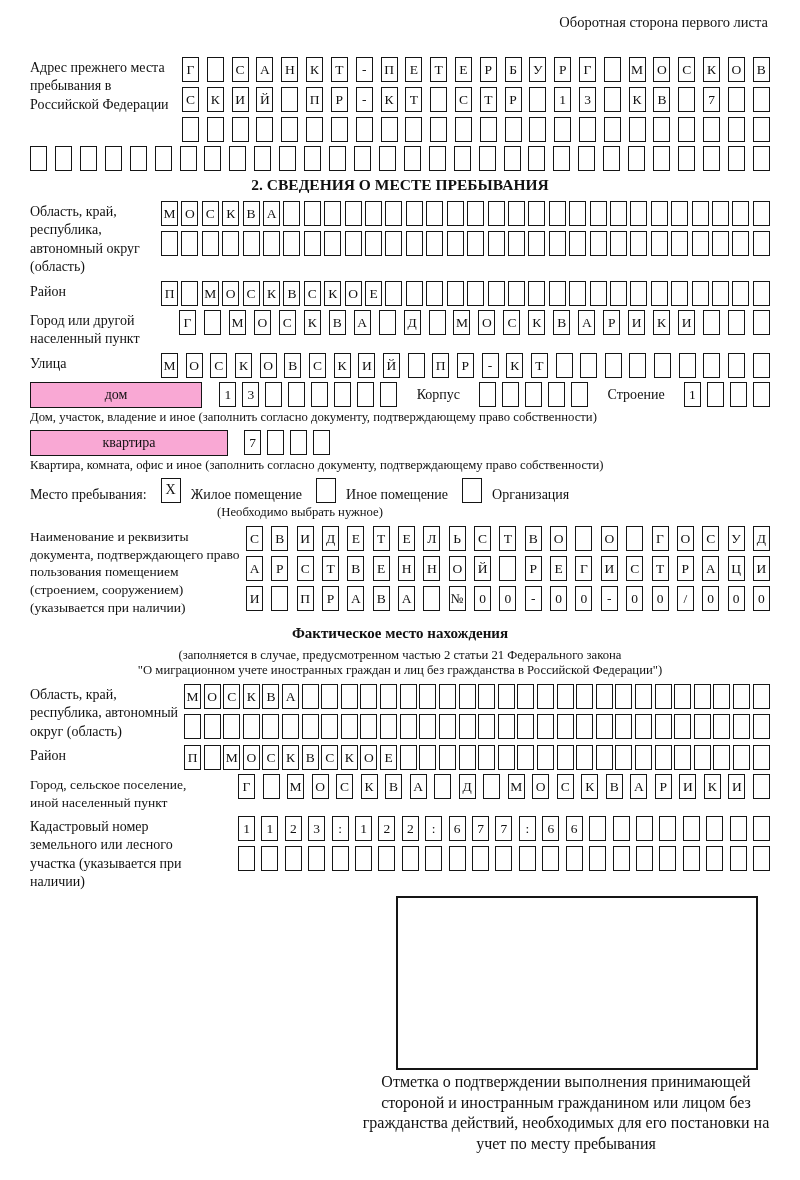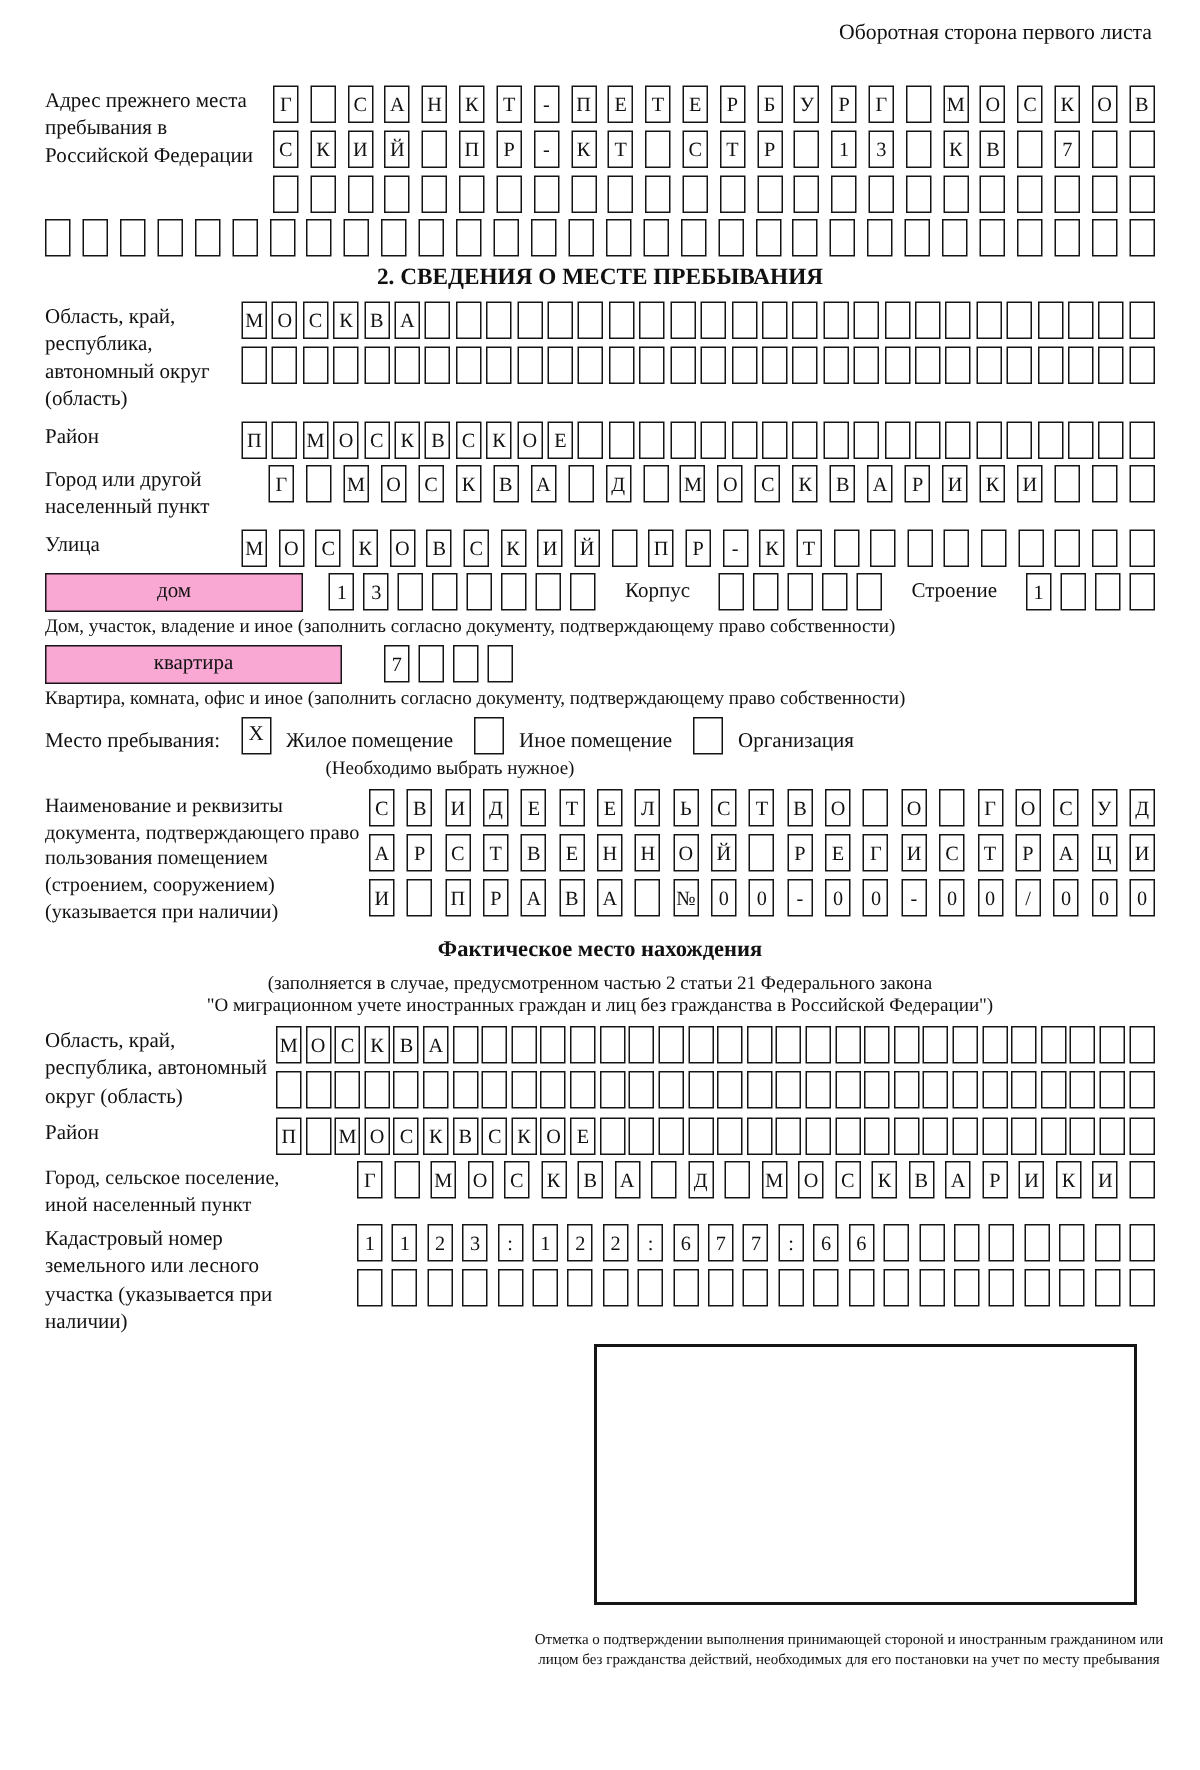--- a/index.html
+++ b/index.html
@@ -43,43 +43,43 @@
   .domrow { display:flex; align-items:center; margin:3px 0 2px 0; justify-content:space-between; }
   .widebox {
     border:1.5px solid #151515; height:26px;
     display:flex; align-items:center; justify-content:center;
     font-size:14px; background:#f9a8d4;
   }
   .widebox.dom { width:172px; }
   .widebox.kv  { width:198px; }
   .inl { font-size:14px; padding:0 2px; white-space:nowrap; }
 
-  .kvrow { display:flex; align-items:center; gap:28px; margin:3px 0 2px 0; }
+  .kvrow { display:flex; align-items:center; gap:16px; margin:3px 0 2px 0; }
 
   .mestorow { display:flex; align-items:flex-end; margin-top:4px; }
   .mestorow .cbx {
     width:20px; height:25px; border:1.5px solid #151515;
     display:flex; align-items:center; justify-content:center;
     font-size:14px; margin:0 10px 0 14px; background:#fff;
   }
   .mestorow .mlab { font-size:14px; }
   .mesto-note { font-size:12.7px; margin:2px 0 6px 140px; width:260px; text-align:center; }
 
   .fakt-title { font-size:15px; font-weight:bold; text-align:center; margin:8px 0 6px 0; }
   .fakt-note { font-size:12.7px; text-align:center; }
   .fakt-note.last { margin-bottom:6px; }
 
   .stamp-wrap { margin-top:0; }
   .stamp-box {
     width:362px; height:174px; border:2px solid #151515;
     margin-left:366px; margin-top:2px; background:#fff;
   }
   .stamp-note {
-    width:436px; margin-left:318px; margin-top:17px;
-    font-size:10px; text-align:center; line-height:1.3;
+    width:436px; margin-left:318px; margin-top:2px;
+    font-size:16px; text-align:center; line-height:1.3;
   }
 </style>
 </head>
 <body>
 
 <div class="page">
 
   <div class="top-right">Оборотная сторона первого листа</div>
 
   <div class="frow s1">

